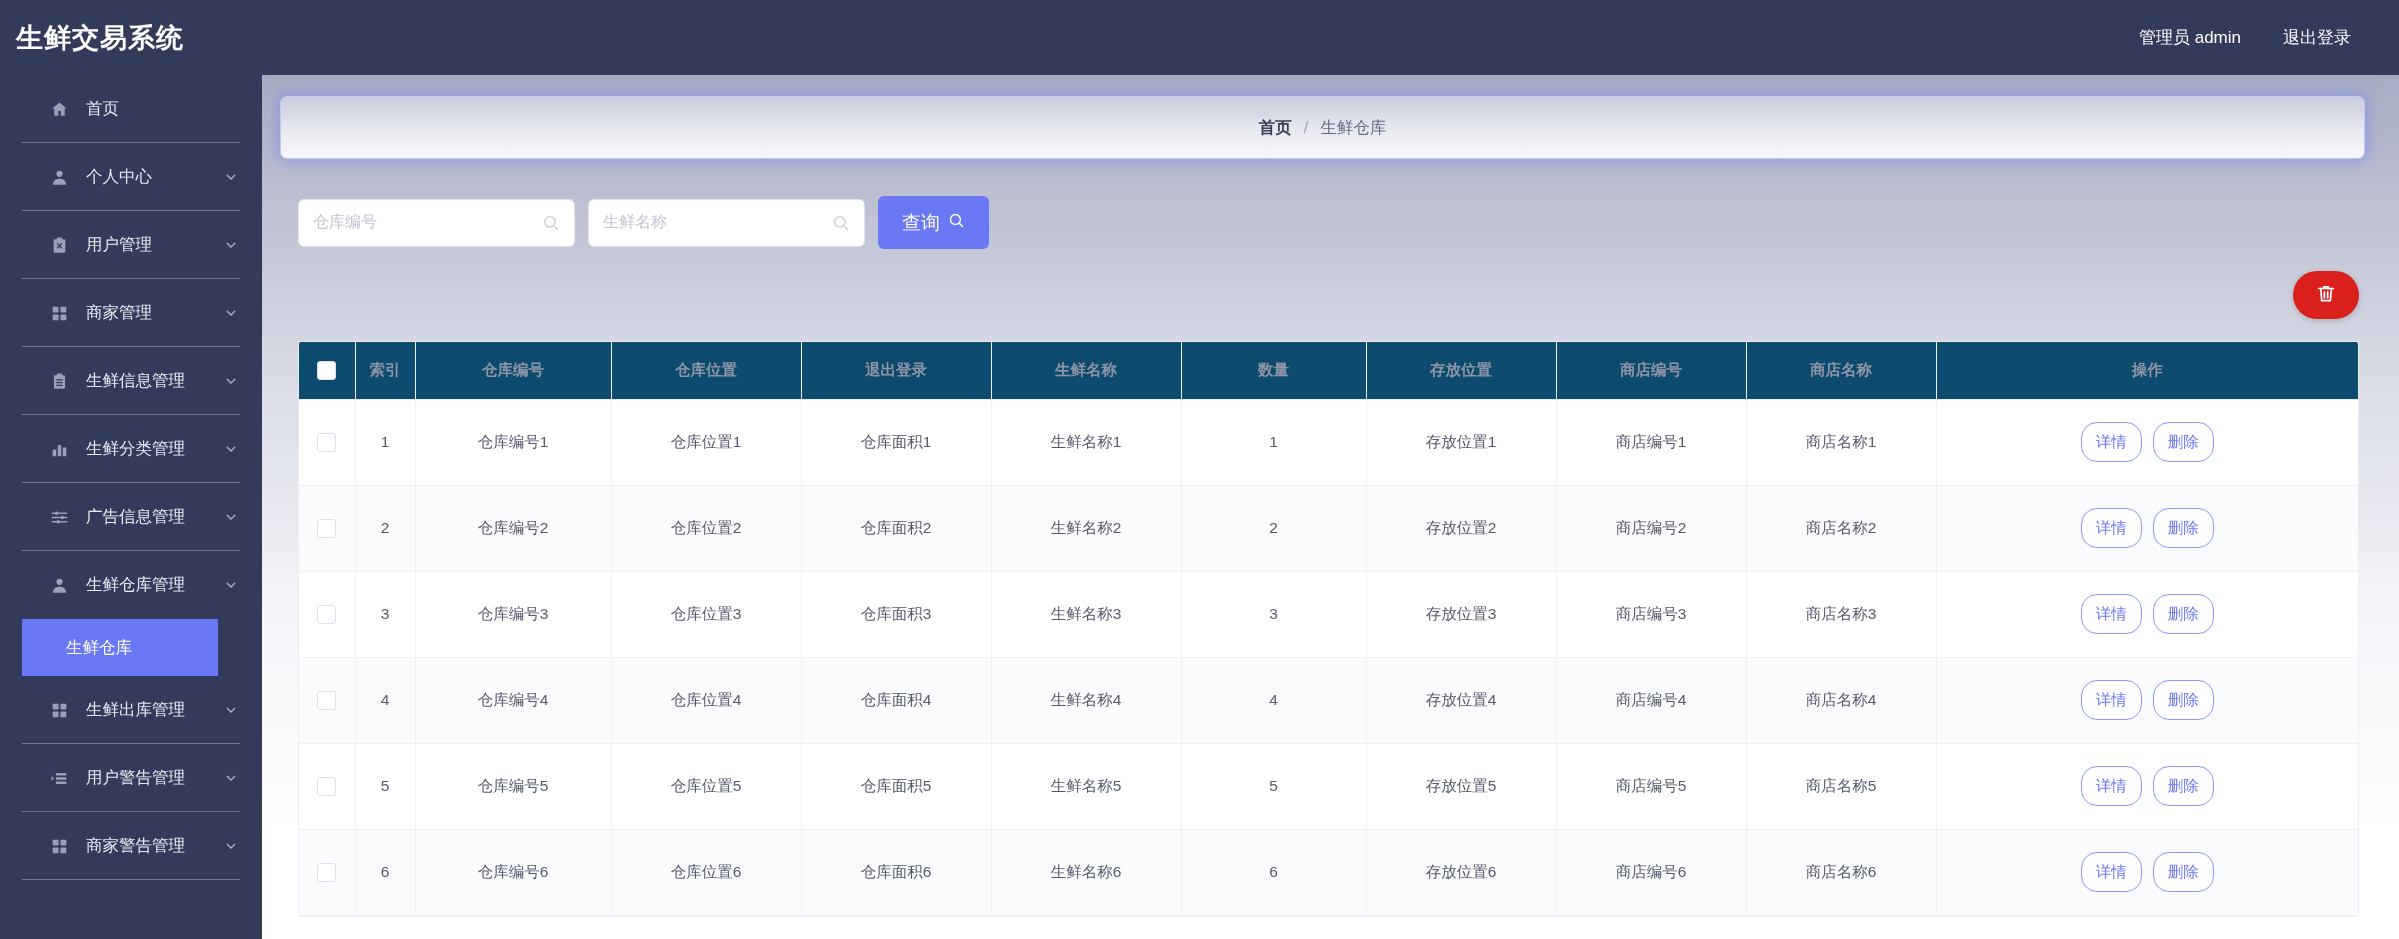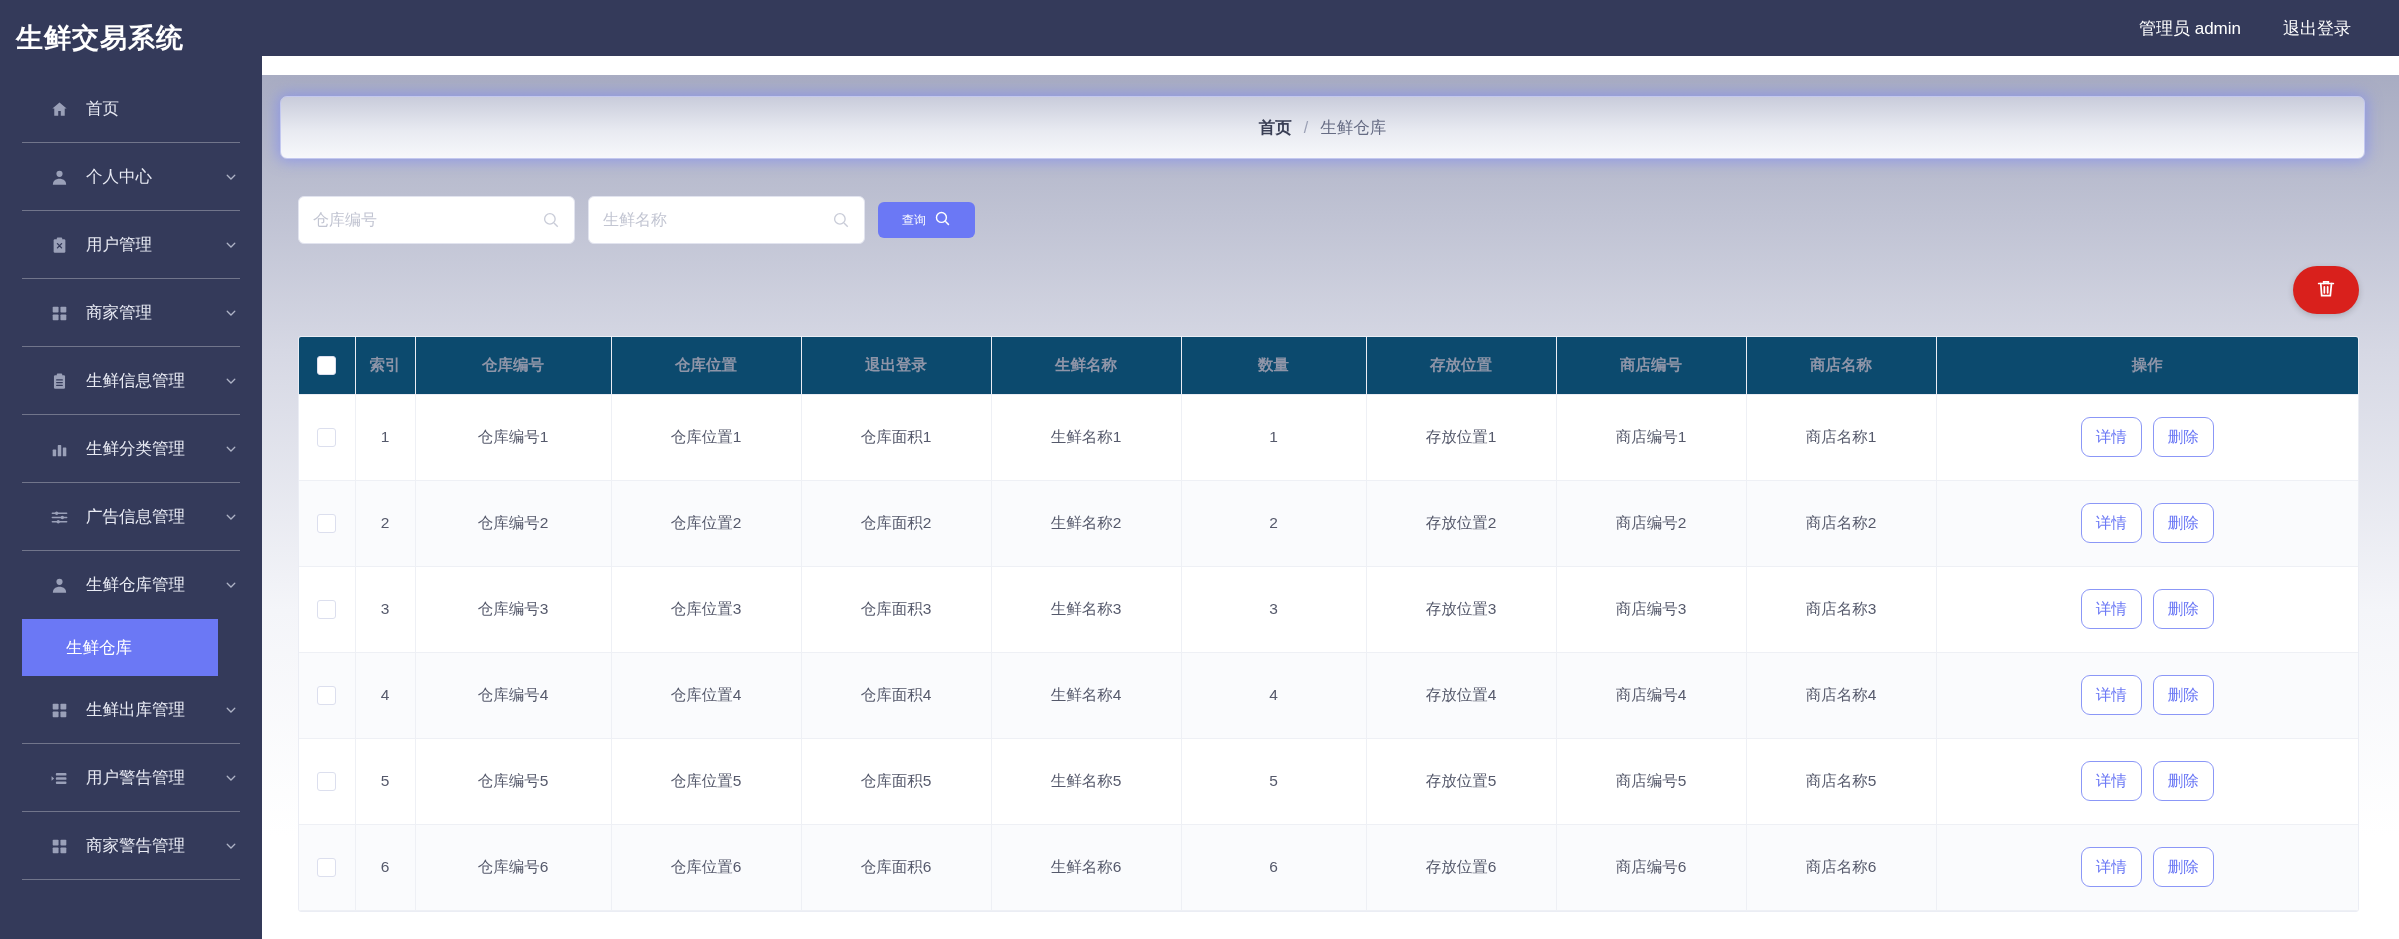--- a/index.html
+++ b/index.html
@@ -53,21 +53,21 @@
     height:57px; margin:0 0 0 22px; width:196px;
     background:#6b78f5; color:#ffffff;
     display:flex; align-items:center; padding-left:44px;
     font-size:16.5px; cursor:pointer;
   }
 
   
   .right { flex:1 1 auto; height:939px; position:relative; background:#ffffff; }
 
   .topbar {
-    position:absolute; top:0; left:0; right:0; height:56px;
+    position:absolute; top:0; left:0; right:0; height:75px;
     background:#343a5a;
     display:flex; align-items:center; justify-content:flex-end;
     padding-right:48px;
   }
   .topbar .tb-text {
     color:#ffffff; font-size:17px; margin-left:42px; white-space:nowrap;
   }
   .topbar .tb-link { cursor:pointer; }
 
   .content {
@@ -98,22 +98,22 @@
   }
   .sfield {
     width:277px; height:48px; background:#ffffff;
     border:1px solid #e2e4ef; border-radius:6px;
     display:flex; align-items:center; padding:0 14px;
     position:relative;
   }
   .sfield .ph { color:#c2c5d2; font-size:16px; flex:1 1 auto; }
   .sfield .s-ic { color:#c9ccd8; display:flex; align-items:center; }
   .qbtn {
-    height:36px; padding:0 24px; background:#6b78f5; color:#ffffff;
-    border:none; border-radius:6px; font-size:12px;
+    height:53px; padding:0 24px; background:#6b78f5; color:#ffffff;
+    border:none; border-radius:6px; font-size:19px;
     display:flex; align-items:center; gap:8px; cursor:pointer;
     font-family:inherit;
   }
 
   .toolrow {
     display:flex; justify-content:flex-end; align-items:center;
     margin-top:22px; padding-right:6px;
   }
   .delbtn {
     width:66px; height:48px; background:#d9201c; border:none;
@@ -147,21 +147,21 @@
 
   .cbx {
     width:19px; height:19px; border:1.5px solid #dcdfee;
     border-radius:3px; background:#ffffff; display:inline-block;
     vertical-align:middle; cursor:pointer;
   }
   .rowbtns { display:flex; gap:11px; justify-content:center; align-items:center; }
   .obtn {
     min-width:58px; height:40px; padding:0 14px;
     border:1px solid #8b97f7; background:#ffffff; color:#6b78f5;
-    border-radius:9px; font-size:15.5px; cursor:pointer;
+    border-radius:16px; font-size:15.5px; cursor:pointer;
     font-family:inherit;
     display:flex; align-items:center; justify-content:center;
   }
 </style>
 </head>
 <body>
 
 <div id="app">
 
   <aside class="sidebar">

